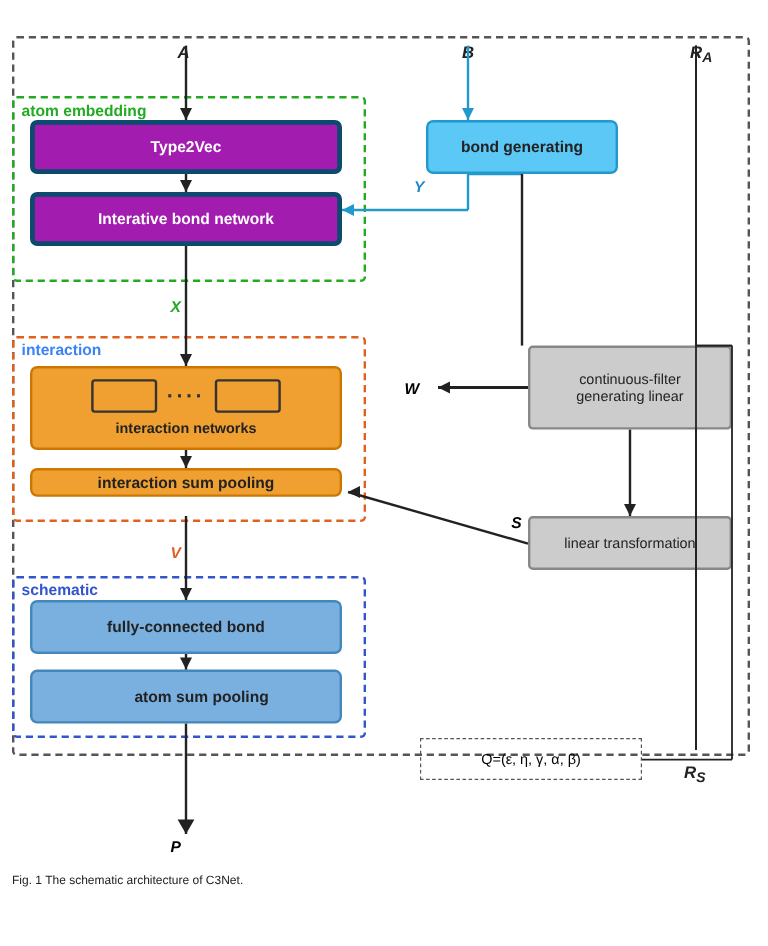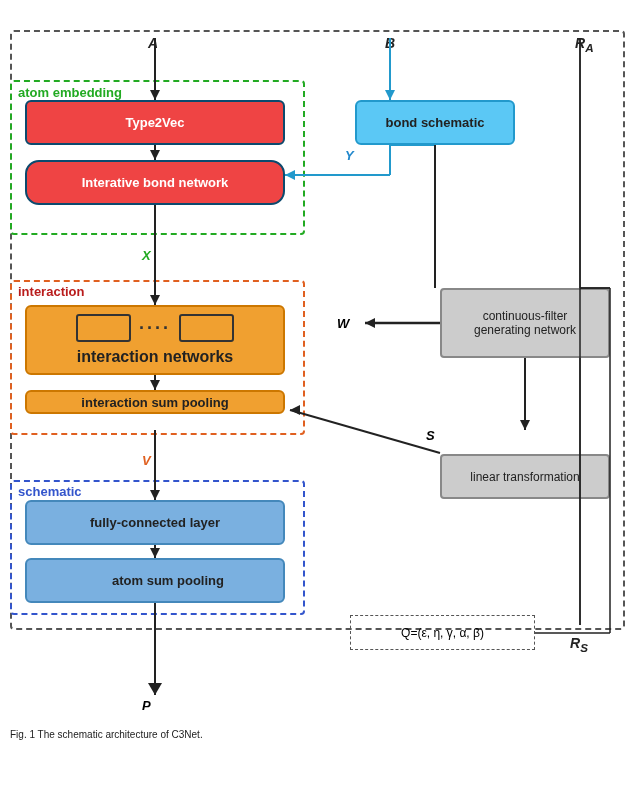--- a/index.html
+++ b/index.html
@@ -48,22 +48,22 @@
       border-color: #555;
       border-style: dashed;
       top: 30px;
       left: 10px;
       width: 615px;
       height: 600px;
     }
     
     .green-box {
       position: absolute;
-      background: #ef4444;
-      border: 2px solid #0c4a6e;
+      background: #a21caf;
+      border: 4px solid #0c4a6e;
       border-radius: 6px;
       display: flex;
       align-items: center;
       justify-content: center;
       color: #fff;
       font-weight: bold;
       font-size: 13px;
       text-align: center;
     }
     
@@ -121,21 +121,21 @@
       font-size: 13px;
       text-align: center;
     }
     
     .section-label {
       position: absolute;
       font-weight: bold;
       font-size: 13px;
     }
     .label-green { color: #22aa22; }
-    .label-orange { color: #b91c1c; }
+    .label-orange { color: #3b82f6; }
     .label-blue { color: #3355cc; }
     
     .var-label {
       position: absolute;
       font-style: italic;
       font-size: 13px;
       font-weight: bold;
     }
     
     .arrows-svg {
@@ -179,46 +179,46 @@
   <div class="section-label label-green" style="top:85px;left:18px;">atom embedding</div>
 
   <div class="dashed-box interaction-box"></div>
   <div class="section-label label-orange" style="top:284px;left:18px;">interaction</div>
 
   <div class="dashed-box prediction-box"></div>
   <div class="section-label label-blue" style="top:484px;left:18px;">schematic</div>
 
   <div class="green-box" style="top:100px;left:25px;width:260px;height:45px;">Type2Vec</div>
 
-  <div class="green-box" style="top:160px;left:25px;width:260px;height:45px;border-radius:14px;">Interative bond network</div>
-
-  <div class="bond-box" style="top:100px;left:355px;width:160px;height:45px;">bond schematic</div>
+  <div class="green-box" style="top:160px;left:25px;width:260px;height:45px;">Interative bond network</div>
+
+  <div class="bond-box" style="top:100px;left:355px;width:160px;height:45px;">bond generating</div>
 
   <div class="orange-box" style="top:305px;left:25px;width:260px;height:70px;flex-direction:column;gap:4px;">
 
     <div style="display:flex;align-items:center;gap:8px;margin-bottom:2px;">
       <div style="width:55px;height:28px;background:#f0a030;border:2px solid #333;border-radius:3px;"></div>
       <div style="font-size:18px;letter-spacing:2px;color:#333;">····</div>
       <div style="width:55px;height:28px;background:#f0a030;border:2px solid #333;border-radius:3px;"></div>
     </div>
-    <div style="font-size:16px;">interaction networks</div>
+    <div style="font-size:12px;">interaction networks</div>
   </div>
 
   <div class="orange-box" style="top:390px;left:25px;width:260px;height:24px;">interaction sum pooling</div>
 
-  <div class="blue-box" style="top:500px;left:25px;width:260px;height:45px;">fully-connected layer</div>
+  <div class="blue-box" style="top:500px;left:25px;width:260px;height:45px;">fully-connected bond</div>
 
   <div class="blue-box" style="top:558px;left:25px;width:260px;height:45px;padding-left:26px;">atom sum pooling</div>
 
   <div class="gray-box" style="top:288px;left:440px;width:170px;height:70px;padding:4px;">
     <span style="white-space:pre-line;text-align:center;font-size:12px;">continuous-filter
-generating network</span>
+generating linear</span>
   </div>
 
-  <div class="gray-box" style="top:430px;left:440px;width:170px;height:45px;margin-top:24px;">linear transformation</div>
+  <div class="gray-box" style="top:430px;left:440px;width:170px;height:45px;">linear transformation</div>
 
   <div style="position:absolute;top:615px;left:350px;width:185px;height:35px;border:1.5px dashed #555;display:flex;align-items:center;justify-content:center;font-size:12px;">
     <span>Q=(ε, η, γ, α, β)</span>
   </div>
 
   <div class="var-label" style="top:248px;left:142px;color:#22aa22;font-style:italic;">X</div>
   <div class="var-label" style="top:148px;left:345px;color:#2288cc;">Y</div>
   <div class="var-label" style="top:316px;left:337px;">W</div>
   <div class="var-label" style="top:428px;left:426px;">S</div>
   <div class="var-label" style="top:453px;left:142px;color:#e06020;">V</div>

